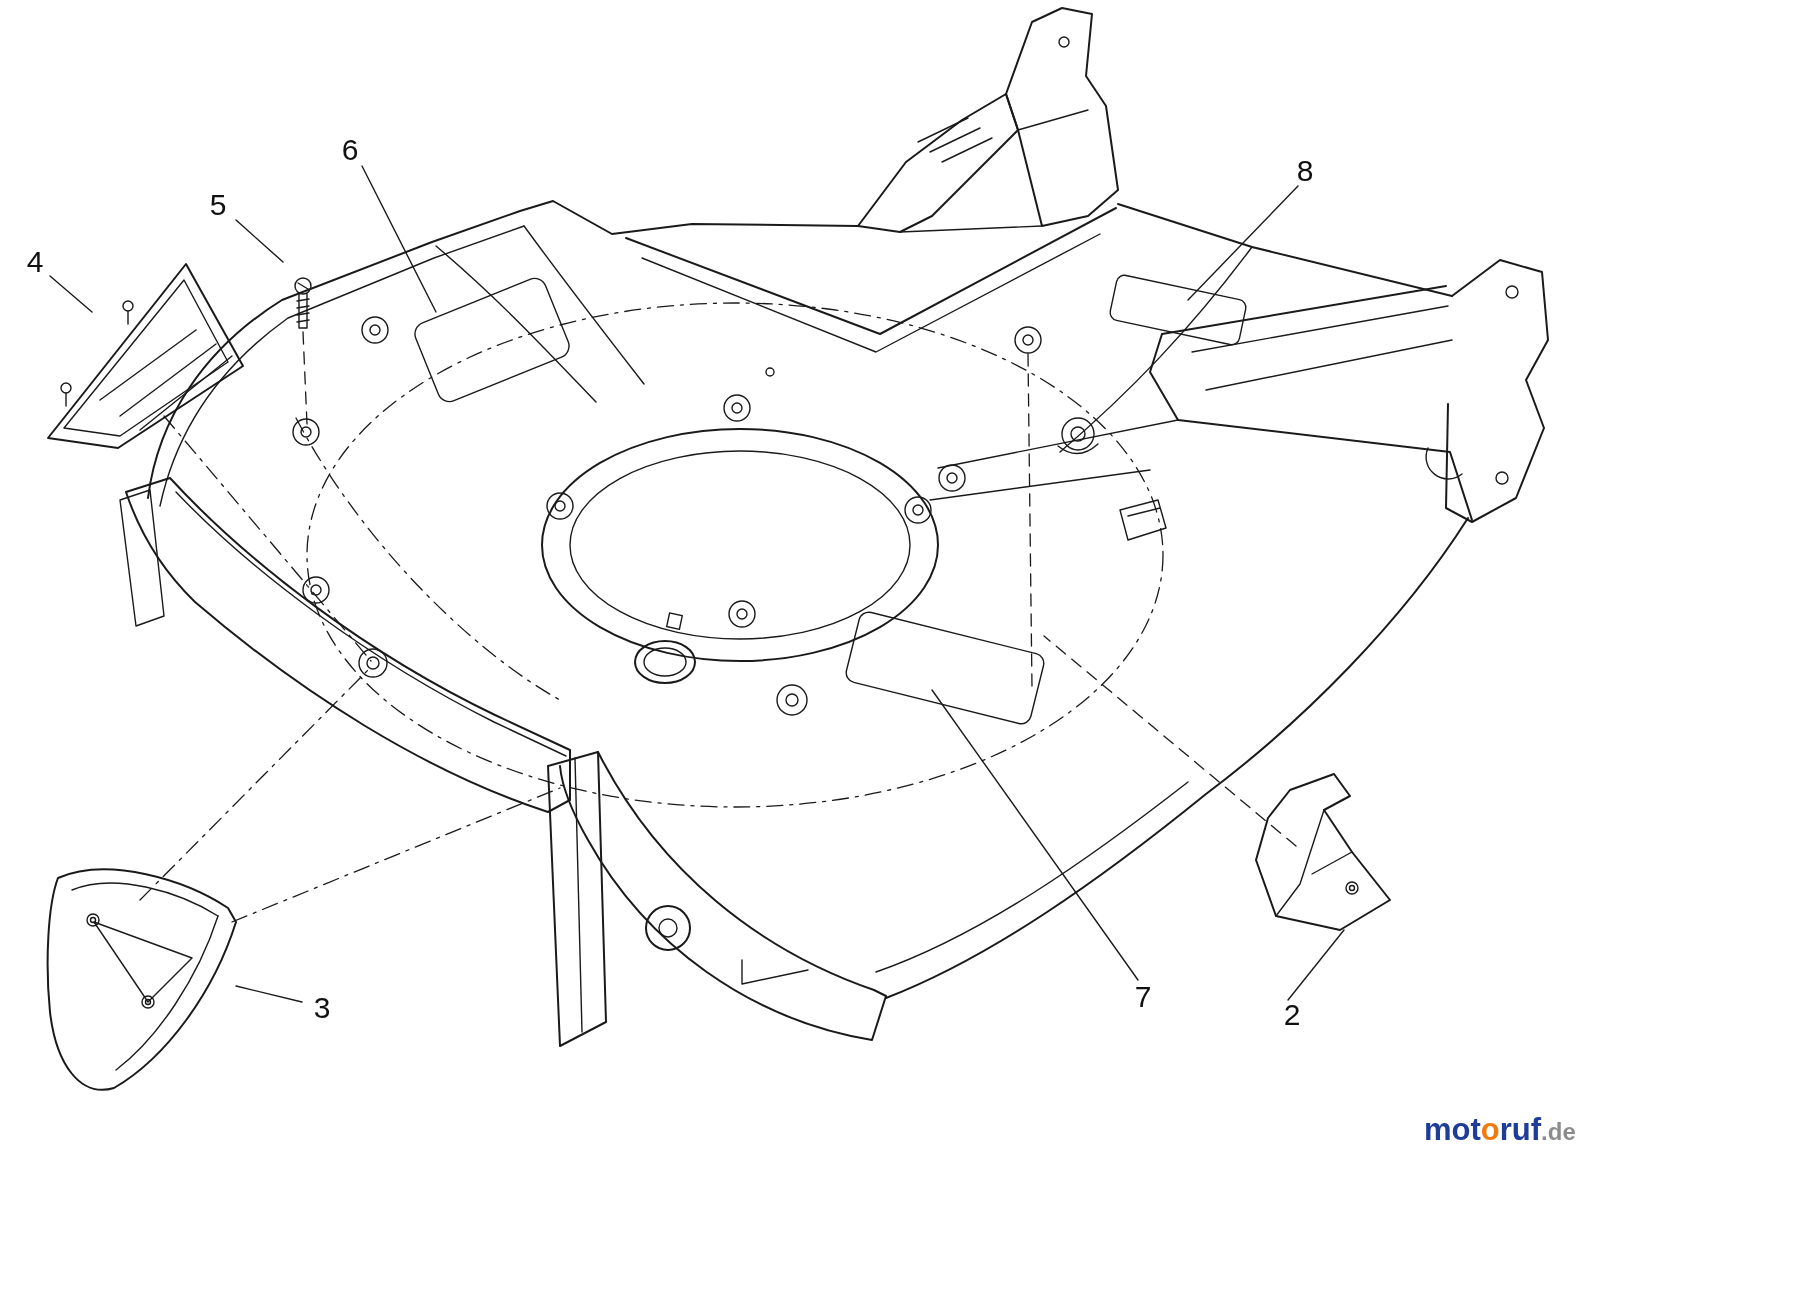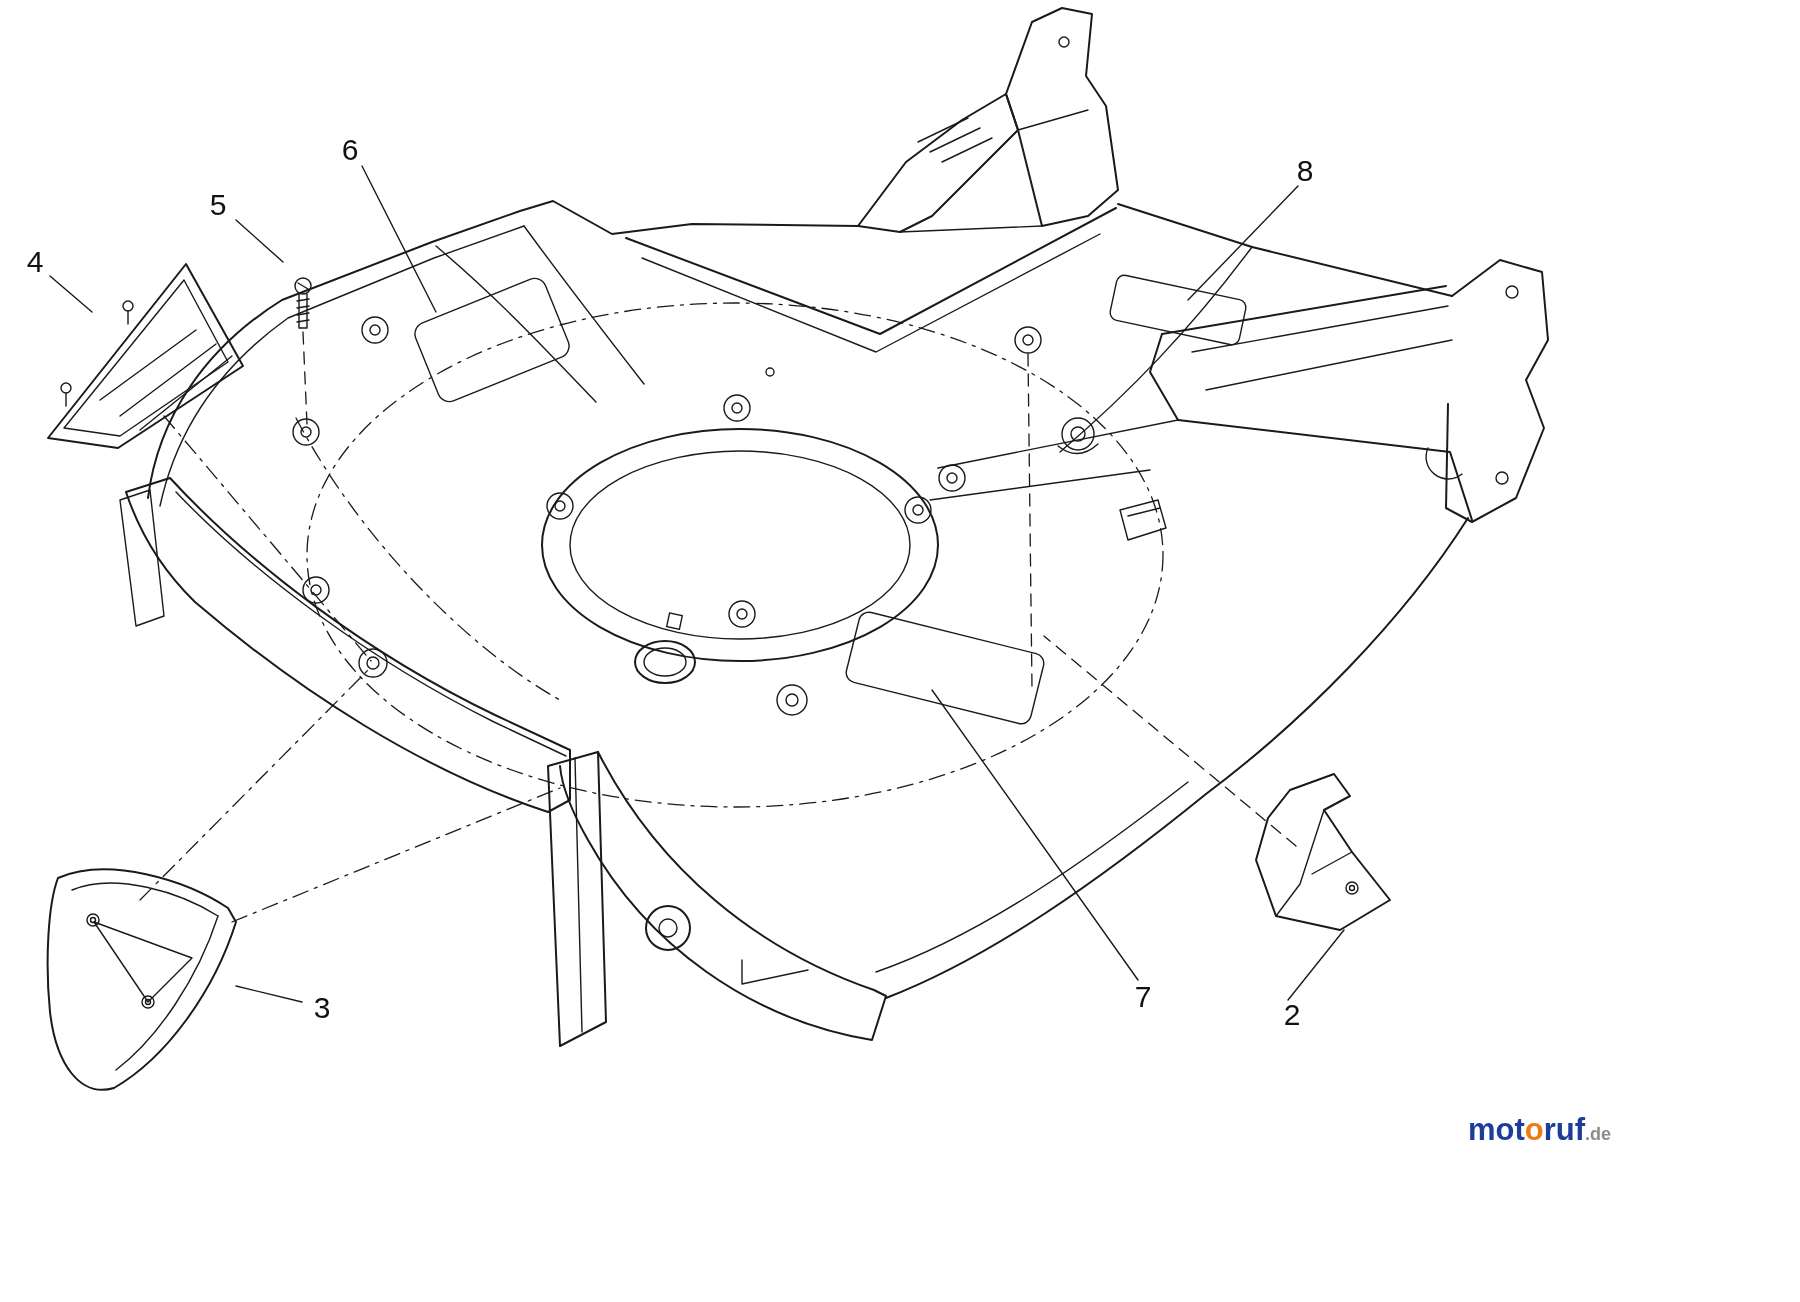--- a/index.html
+++ b/index.html
@@ -13,21 +13,21 @@
   .dashdot{fill:none;stroke:#1a1a1a;stroke-width:1.3;stroke-dasharray:16 7 3 7;stroke-linecap:round;}
   .dash{fill:none;stroke:#1a1a1a;stroke-width:1.3;stroke-dasharray:12 8;stroke-linecap:round;}
   .callout{
     position:absolute;transform:translate(-50%,-50%);
     font-size:30px;color:#111;letter-spacing:0;
   }
   .logo{
     position:absolute;left:1424px;top:1112px;
     font-weight:bold;font-size:31px;white-space:nowrap;
   }
-  .logo .tld{font-size:18px;font-weight:bold;}
+  .logo .tld{font-size:24px;font-weight:bold;}
 </style>
 </head>
 <body>
 
 <div class="stage">
 
   <svg width="1800" height="1302" viewBox="0 0 1800 1302">
 
     <g>
 
@@ -227,16 +227,16 @@
 
   <div class="callout" style="left:1292px;top:1015px">2</div>
   <div class="callout" style="left:322px;top:1008px">3</div>
   <div class="callout" style="left:35px;top:262px">4</div>
   <div class="callout" style="left:218px;top:205px">5</div>
   <div class="callout" style="left:350px;top:150px">6</div>
   <div class="callout" style="left:1143px;top:997px">7</div>
   <div class="callout" style="left:1305px;top:171px">8</div>
 
   <div class="logo">
-    <span style="color: rgb(29, 61, 153); margin-left: 44px;">mot</span><span style="color: rgb(239, 123, 16);">o</span><span style="color: rgb(29, 61, 153); margin-top: 44px;">ruf</span><span class="tld" style="color: rgb(140, 140, 140);">.de</span>
+    <span style="color: rgb(29, 61, 153);">mot</span><span style="color: rgb(239, 123, 16);">o</span><span style="color: rgb(29, 61, 153); margin-top: 44px;">ruf</span><span class="tld" style="color: rgb(140, 140, 140);">.de</span>
   </div>
 
 </div>
 
 </body></html>

